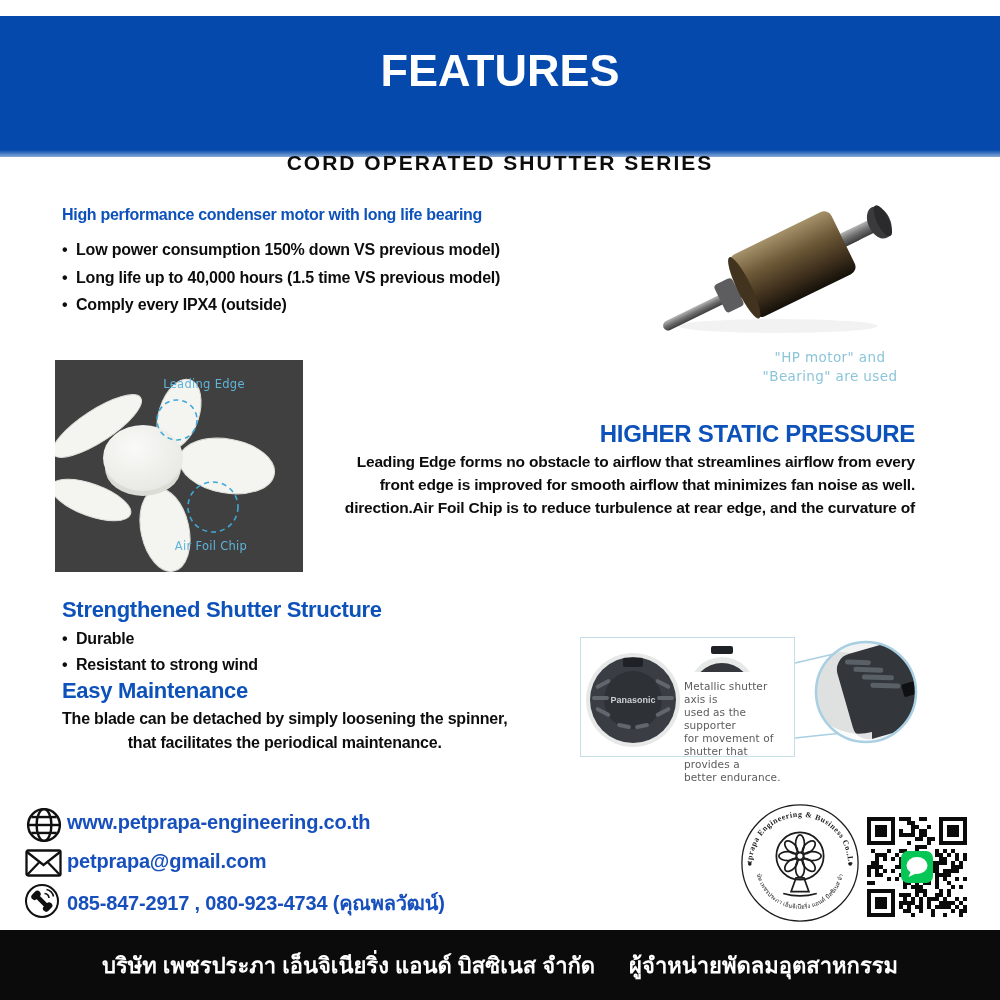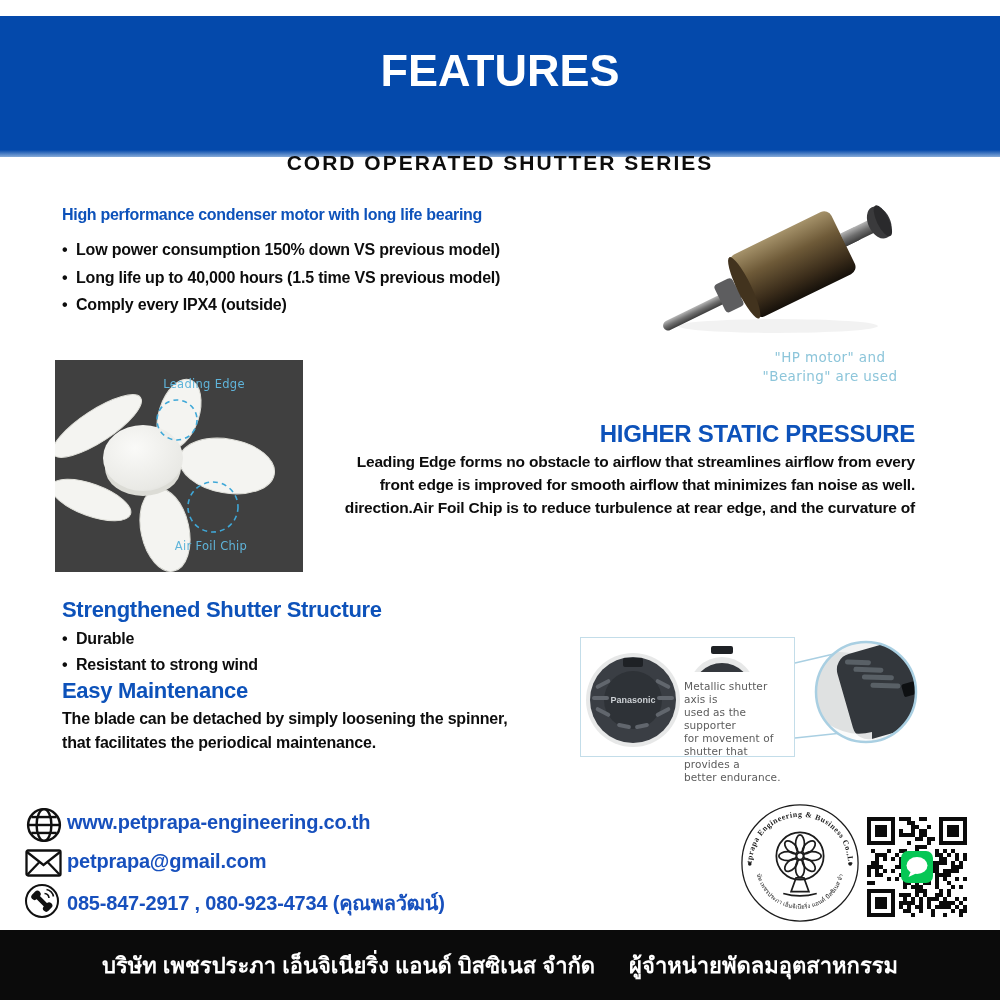--- a/index.html
+++ b/index.html
@@ -29,21 +29,21 @@
   .lbl-bottom{left:96px;top:179px;width:120px;text-align:center;}
   .hsp-head{position:absolute;right:85px;top:420px;font-size:24px;letter-spacing:-0.3px;text-align:right;}
   .hsp-par{position:absolute;right:85px;top:450px;width:660px;text-align:right;}
   .hsp-line{font-size:15.5px;font-weight:700;color:#0d0d0d;line-height:23px;letter-spacing:-0.2px;}
   
   .s3-head1{position:absolute;left:62px;top:597px;font-size:22px;letter-spacing:-0.3px;}
   .s3-bullets{position:absolute;left:62px;top:626px;}
   .s3-bullets .bullet-line{line-height:26px;}
   .s3-head2{position:absolute;left:62px;top:678px;font-size:22px;letter-spacing:-0.3px;}
   .s3-body{position:absolute;left:62px;top:707px;}
-  .s3-body .body-line{font-size:16px;font-weight:700;color:#0d0d0d;line-height:24px;letter-spacing:-0.2px;}
+  .s3-body .body-line{font-size:16px;font-weight:700;color:#0d0d0d;line-height:24px;letter-spacing:-0.2px;text-align:center;}
   .shutter-panel{position:absolute;left:580px;top:637px;width:215px;height:120px;background:#ffffff;
                  border:1.5px solid #c3dde9;box-sizing:border-box;}
   .panel-text{position:absolute;left:103px;top:42px;width:108px;color:#5c5c5c;font-size:10.5px;
               line-height:13px;font-family:"DejaVu Sans",sans-serif;letter-spacing:0.1px;}
   .magnifier{position:absolute;left:814px;top:640px;width:104px;height:104px;}
   .connector{position:absolute;left:790px;top:645px;width:60px;height:100px;}
   
   .contact-row-text{position:absolute;color:#1750bd;font-weight:800;font-size:20px;letter-spacing:-0.2px;}
   .website-text{left:67px;top:811px;}
   .email-text{left:67px;top:850px;}

